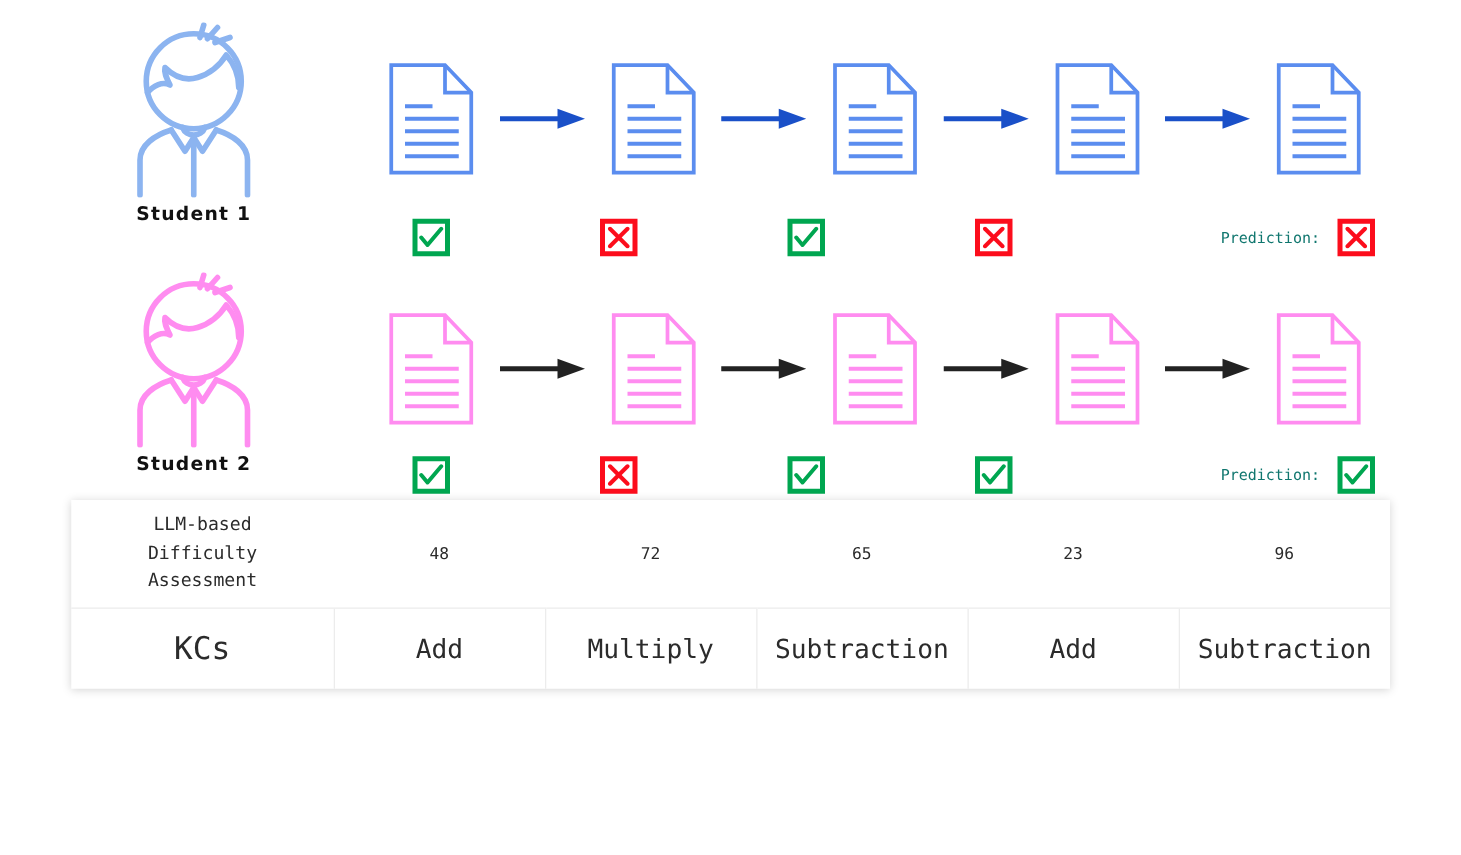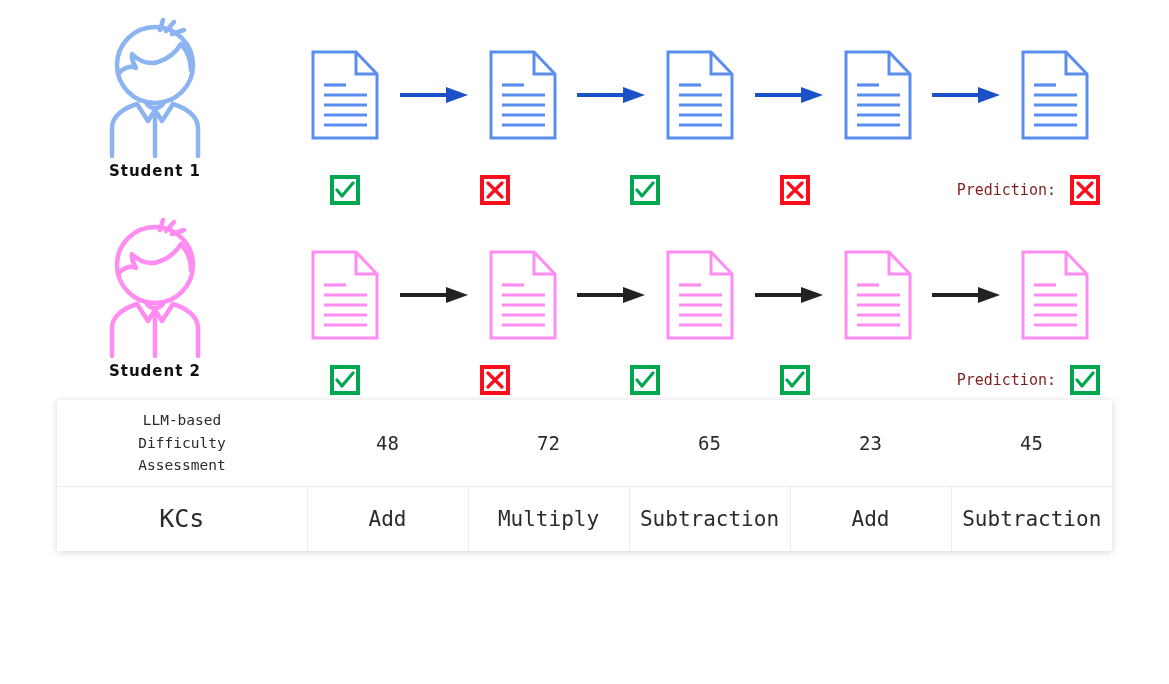--- a/index.html
+++ b/index.html
@@ -83,22 +83,22 @@
   .mark-spacer { flex: 1 1 auto; }
 
   .mark-cell.with-pred {
     flex: 0 0 200px;
     width: 200px;
     justify-content: flex-end;
     gap: 14px;
   }
   .prediction-label {
     font-family: "DejaVu Sans Mono", "Liberation Mono", monospace;
-    font-size: 15px;
-    color: #7f1d1d;
+    font-size: 12px;
+    color: #0f766e;
     letter-spacing: 0px;
     white-space: nowrap;
   }
 
   
   .mark-box {
     width: 30px;
     height: 30px;
     border-style: solid;
     border-width: 4px;
@@ -140,23 +140,23 @@
   .assessment-table td.c-data {
     border-left: 1px solid #ececec;
   }
   .assessment-table tr.r-llm td.c-data { border-left: 0; }
 
   .row-head {
     width: 202px;
     font-size: 14.5px;
     line-height: 1.55;
     white-space: pre-line;
-    padding: 0 24px;
-  }
-  .num-cell { font-size: 19px; }
+    padding: 0 4px;
+  }
+  .num-cell { font-size: 13px; }
   .kc-cell  { font-size: 21px; }
   .kc-head  { font-size: 25px; }
 </style>
 </head>
 <body>
 
 <div class="avatar-block row1">
   <svg class="avatar-svg" width="118" height="140" viewBox="0 0 118 140">
     <g fill="none" stroke="#8cb4f0" stroke-width="4.5" stroke-linecap="round" stroke-linejoin="round">
       <circle cx="59" cy="47" r="38"></circle>
@@ -517,21 +517,21 @@
 <table class="assessment-table">
   <tbody>
       <tr class="r-llm">
     <td class="row-head">LLM-based
 Difficulty
 Assessment</td>
     <td class="c-data num-cell">48</td>
     <td class="c-data num-cell">72</td>
     <td class="c-data num-cell">65</td>
     <td class="c-data num-cell">23</td>
-    <td class="c-data num-cell">45</td>
+    <td class="c-data num-cell">96</td>
   </tr>
   <tr class="r-kc">
     <td class="row-head kc-head">KCs</td>
     <td class="c-data kc-cell">Add</td>
     <td class="c-data kc-cell">Multiply</td>
     <td class="c-data kc-cell">Subtraction</td>
     <td class="c-data kc-cell">Add</td>
     <td class="c-data kc-cell">Subtraction</td>
   </tr>
 </tbody>

